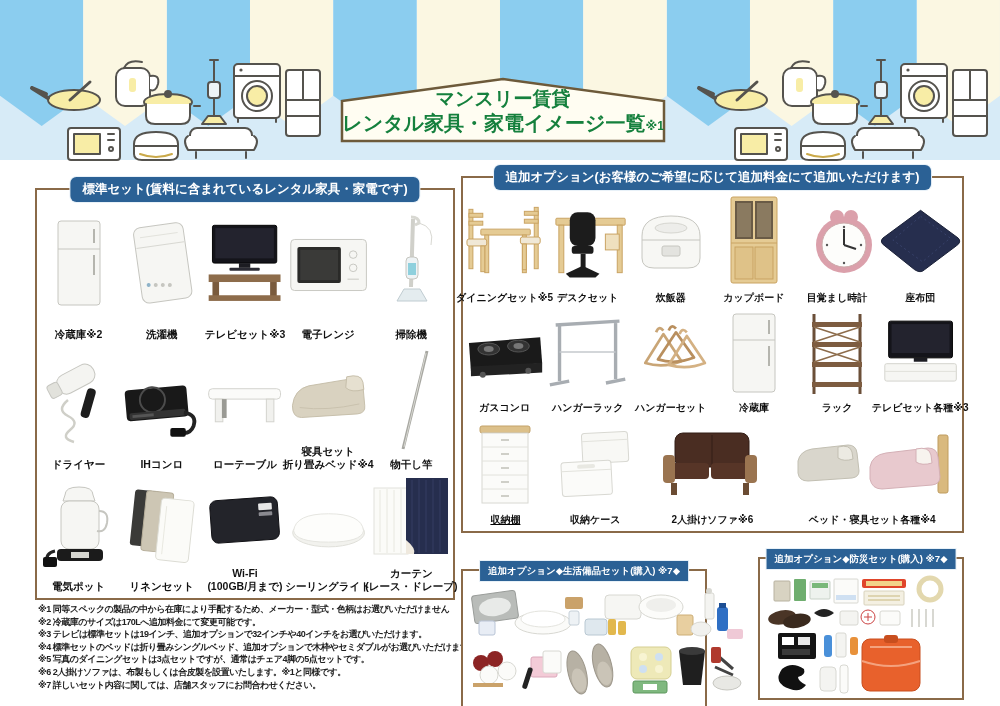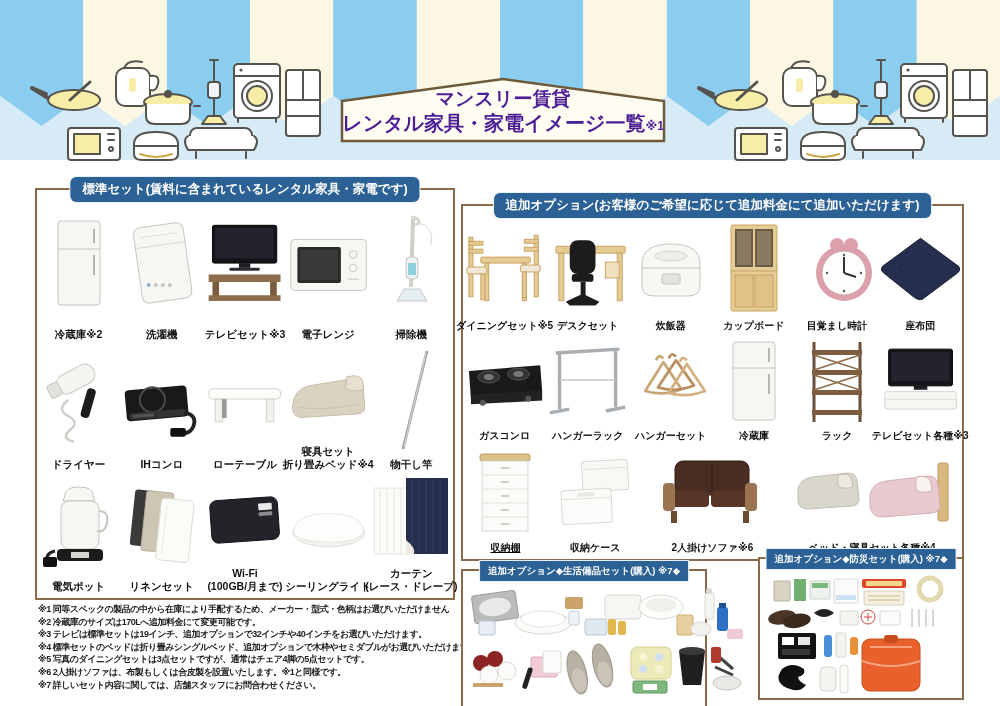--- a/index.html
+++ b/index.html
@@ -12,29 +12,29 @@
   .pennant { flex:1; clip-path:polygon(0 0,100% 0,100% 76%,50% 100%,0 76%); }
   .pennant:nth-child(odd){ background:#8bcdef; }
   .pennant:nth-child(even){ background:#fbf7e2; }
 
   .appliance-cluster { position:absolute; top:52px; }
   .cluster-left { left:28px; }
   .cluster-right { left:695px; }
 
   .title-plaque { position:absolute; left:340px; top:76px; width:326px; height:68px; }
   .title-plaque svg { position:absolute; top:0; left:0; }
-  .plaque-text { position:absolute; top:12px; left:0; width:100%; text-align:center; color:#4c1d95; }
+  .plaque-text { position:absolute; top:12px; left:0; width:100%; text-align:center; color:#15803d; }
   .plaque-line1 { font-size:19px; font-weight:bold; line-height:1.2; }
   .plaque-line2 { font-size:20px; font-weight:bold; line-height:1.25; }
   .plaque-note { font-size:12px; font-weight:bold; }
 
   
   .panel { position:absolute; background:#fff; border:2px solid #8a6a48; }
   .panel-std { left:35px; top:188px; width:420px; height:412px; }
-  .panel-opt { left:461px; top:204px; width:503px; height:357px; }
+  .panel-opt { left:461px; top:176px; width:503px; height:357px; }
   .panel-header { position:absolute; top:-13px; left:50%; transform:translateX(-50%);
       background:#2b6195; color:#fff; font-weight:bold; font-size:12.5px; line-height:1;
       padding:6px 12px; white-space:nowrap; box-shadow:0 0 0 1px #e8f1f8;border-radius:6px; }
 
   .grid-row { display:flex; width:100%; }
   .cell { display:flex; flex-direction:column; align-items:center; overflow:visible; }
   .cell .img { flex:1; display:flex; align-items:center; justify-content:center; width:100%; }
   .cell .lbl { display:inline-block; width:max-content; max-width:none; font-size:10.5px; font-weight:bold;
       color:#111; text-align:center; line-height:1.3; white-space:pre-line; padding-bottom:2px; }
 

